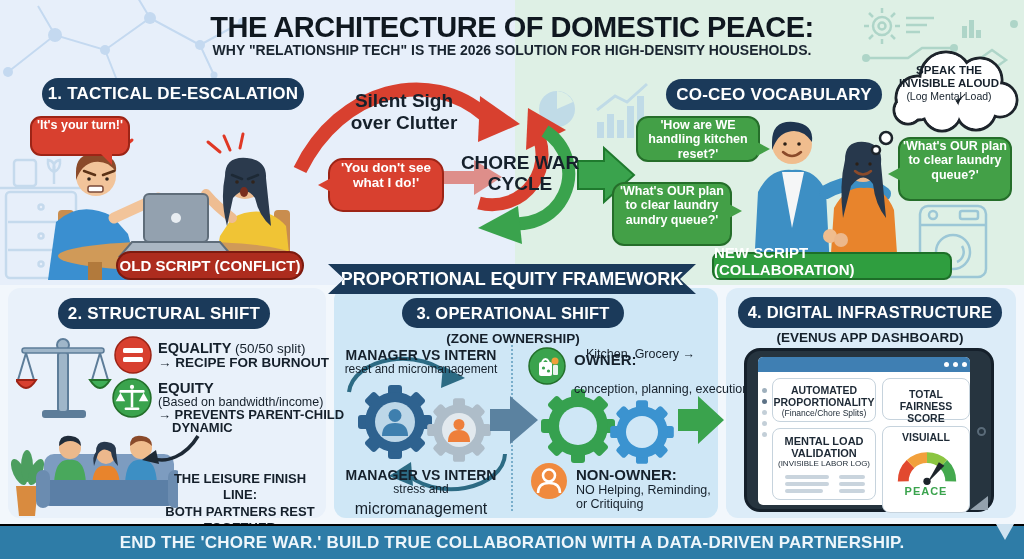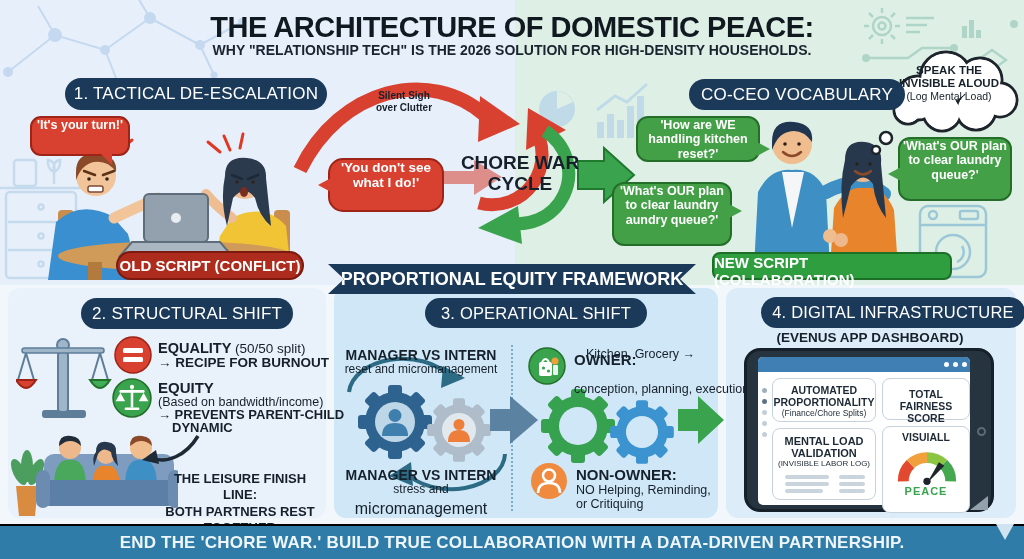--- a/index.html
+++ b/index.html
@@ -3,21 +3,21 @@
 <meta charset="utf-8">
 <style>
   * { margin:0; padding:0; box-sizing:border-box; }
   body { font-family:"Liberation Sans", sans-serif; background:#fff; }
   #canvas { position:relative; width:1024px; height:559px; overflow:hidden; background:#eef4fa; }
   .abs { position:absolute; }
   .t { position:absolute; color:#15202b; line-height:1.15; z-index:4; }
   .tc { text-align:center; }
   .b { font-weight:700; }
   .xb { font-weight:800; }
-  .pill { position:absolute; background:#1b3a5a; color:#fff; font-weight:400; display:flex; align-items:center; justify-content:center; border-radius:18px; white-space:nowrap; z-index:6; letter-spacing:.2px;margin-left:23px; }
+  .pill { position:absolute; background:#1b3a5a; color:#fff; font-weight:700; display:flex; align-items:center; justify-content:center; border-radius:18px; white-space:nowrap; z-index:6; letter-spacing:.2px; }
   .bubble { position:absolute; color:#fff; font-weight:700; text-align:center; display:flex; flex-direction:column; align-items:center; justify-content:flex-start; line-height:1.14; z-index:5; }
   .bub-red { background:#d8402f; border:2.5px solid #9d2416; border-radius:11px; }
   .bub-green { background:#43a047; border:2.5px solid #256e2a; border-radius:12px; }
   .tail { position:absolute; width:0; height:0; z-index:5; }
   .panel { position:absolute; border-radius:12px; z-index:1; }
   .card { position:absolute; background:#fff; border:1.5px solid #c6d3dd; border-radius:8px; color:#1d2935; z-index:5; }
   .gline { position:absolute; background:#c9d4dd; height:4px; border-radius:2px; }
   svg { position:absolute; }
 </style>
 </head>
@@ -162,21 +162,21 @@
       <polygon points="248,50 286,72 246,92" fill="#d8402f"></polygon>
     </g>
     <g>
       <path d="M265,73 A50,50 0 0 1 223,163" stroke="#3aa34d" stroke-width="13" fill="none"></path>
       <polygon points="238,148 198,170 242,186" fill="#3aa34d"></polygon>
     </g>
 
     <polygon points="298,103 324,103 324,90 354,117 324,144 324,131 298,131" fill="#3aa34d" stroke="#1f7a2e" stroke-width="2"></polygon>
   </svg>
 
-  <div class="t tc xb" style="left:338px;top:90px;width:132px;font-size:10px;">
+  <div class="t tc xb" style="left:338px;top:90px;width:132px;font-size:19px;">
     <div>Silent Sigh</div>
     <div>over Clutter</div>
   </div>
 
   <div class="t tc xb" style="left:455px;top:153px;width:130px;font-size:19px;line-height:1.1;">
     <div>CHORE WAR</div>
     <div>CYCLE</div>
   </div>
 
   <div class="pill" style="left:666px;top:79px;width:216px;height:31px;font-size:17px;">CO-CEO VOCABULARY</div>
@@ -255,21 +255,21 @@
     <i class="tail" style="right:-12px;top:20px;border-top:7px solid transparent;border-bottom:7px solid transparent;border-left:13px solid #43a047;"></i>
   </div>
 
   <div class="bubble bub-green" style="left:898px;top:137px;width:114px;height:64px;font-size:12.5px;">
     <span>'What's OUR plan</span>
     <span>to clear laundry</span>
     <span>queue?'</span>
     <i class="tail" style="left:-12px;top:28px;border-top:7px solid transparent;border-bottom:7px solid transparent;border-right:13px solid #43a047;"></i>
   </div>
 
-  <div class="abs" style="left:712px;top:252px;width:240px;height:28px;background:#2f9e3f;border:2px solid #1d6f28;border-radius:8px;color:#fff;font-weight:800;font-size:15px;display:flex;align-items:flex-start;justify-content:center;z-index:6;">
+  <div class="abs" style="left:712px;top:252px;width:240px;height:28px;background:#2f9e3f;border:2px solid #1d6f28;border-radius:8px;color:#fff;font-weight:800;font-size:15px;display:flex;align-items:flex-end;justify-content:center;z-index:6;">
     <span>NEW SCRIPT (COLLABORATION)</span>
   </div>
 
   <div class="abs" style="left:328px;top:264px;width:368px;height:30px;background:#1b3a5a;color:#fff;font-weight:800;font-size:18px;display:flex;align-items:center;justify-content:center;z-index:7;clip-path:polygon(0 0,100% 0,calc(100% - 16px) 50%,100% 100%,0 100%,16px 50%);">
     <span>PROPORTIONAL EQUITY FRAMEWORK</span>
   </div>
 
   <div class="panel" style="left:8px;top:288px;width:318px;height:230px;background:#e9f1fa;"></div>
   <div class="panel" style="left:334px;top:288px;width:384px;height:230px;background:#cfe7f6;"></div>
   <div class="panel" style="left:726px;top:288px;width:290px;height:230px;background:#dcecf8;"></div>
@@ -341,20 +341,21 @@
 
     <circle cx="133" cy="26" r="11" fill="#f0bd8e"></circle>
     <path d="M122,24 Q122,12 134,14 Q144,15 144,24 Q137,17 128,20 Z" fill="#8a4a2a"></path>
     <path d="M117,62 Q118,36 133,38 Q148,36 149,62 Z" fill="#3d8fc4"></path>
     <rect x="34" y="58" width="134" height="26" rx="8" fill="#5b7fa6"></rect>
     <rect x="28" y="48" width="14" height="38" rx="7" fill="#6b8cb0"></rect>
     <rect x="160" y="48" width="14" height="38" rx="7" fill="#6b8cb0"></rect>
   </svg>
 
   <div class="pill" style="left:402px;top:298px;width:222px;height:30px;font-size:16.5px;">3. OPERATIONAL SHIFT</div>
+  <div class="t tc xb" style="left:402px;top:331px;width:222px;font-size:13.5px;">(ZONE OWNERSHIP)</div>
 
   <div class="t tc xb" style="left:340px;top:347px;width:162px;font-size:14px;">MANAGER VS INTERN</div>
   <div class="t tc" style="left:336px;top:363px;width:170px;font-size:12px;">reset and micromanagement</div>
 
   <div class="t tc xb" style="left:340px;top:467px;width:162px;font-size:14px;">MANAGER VS INTERN</div>
   <div class="t tc" style="left:340px;top:483px;width:162px;font-size:12px;">stress and</div>
   <div class="t tc" style="left:340px;top:500px;width:162px;font-size:16px;">micromanagement</div>
 
   <div class="abs" style="left:511px;top:345px;height:166px;border-left:2px dotted #79aecb;z-index:2;"></div>
 

